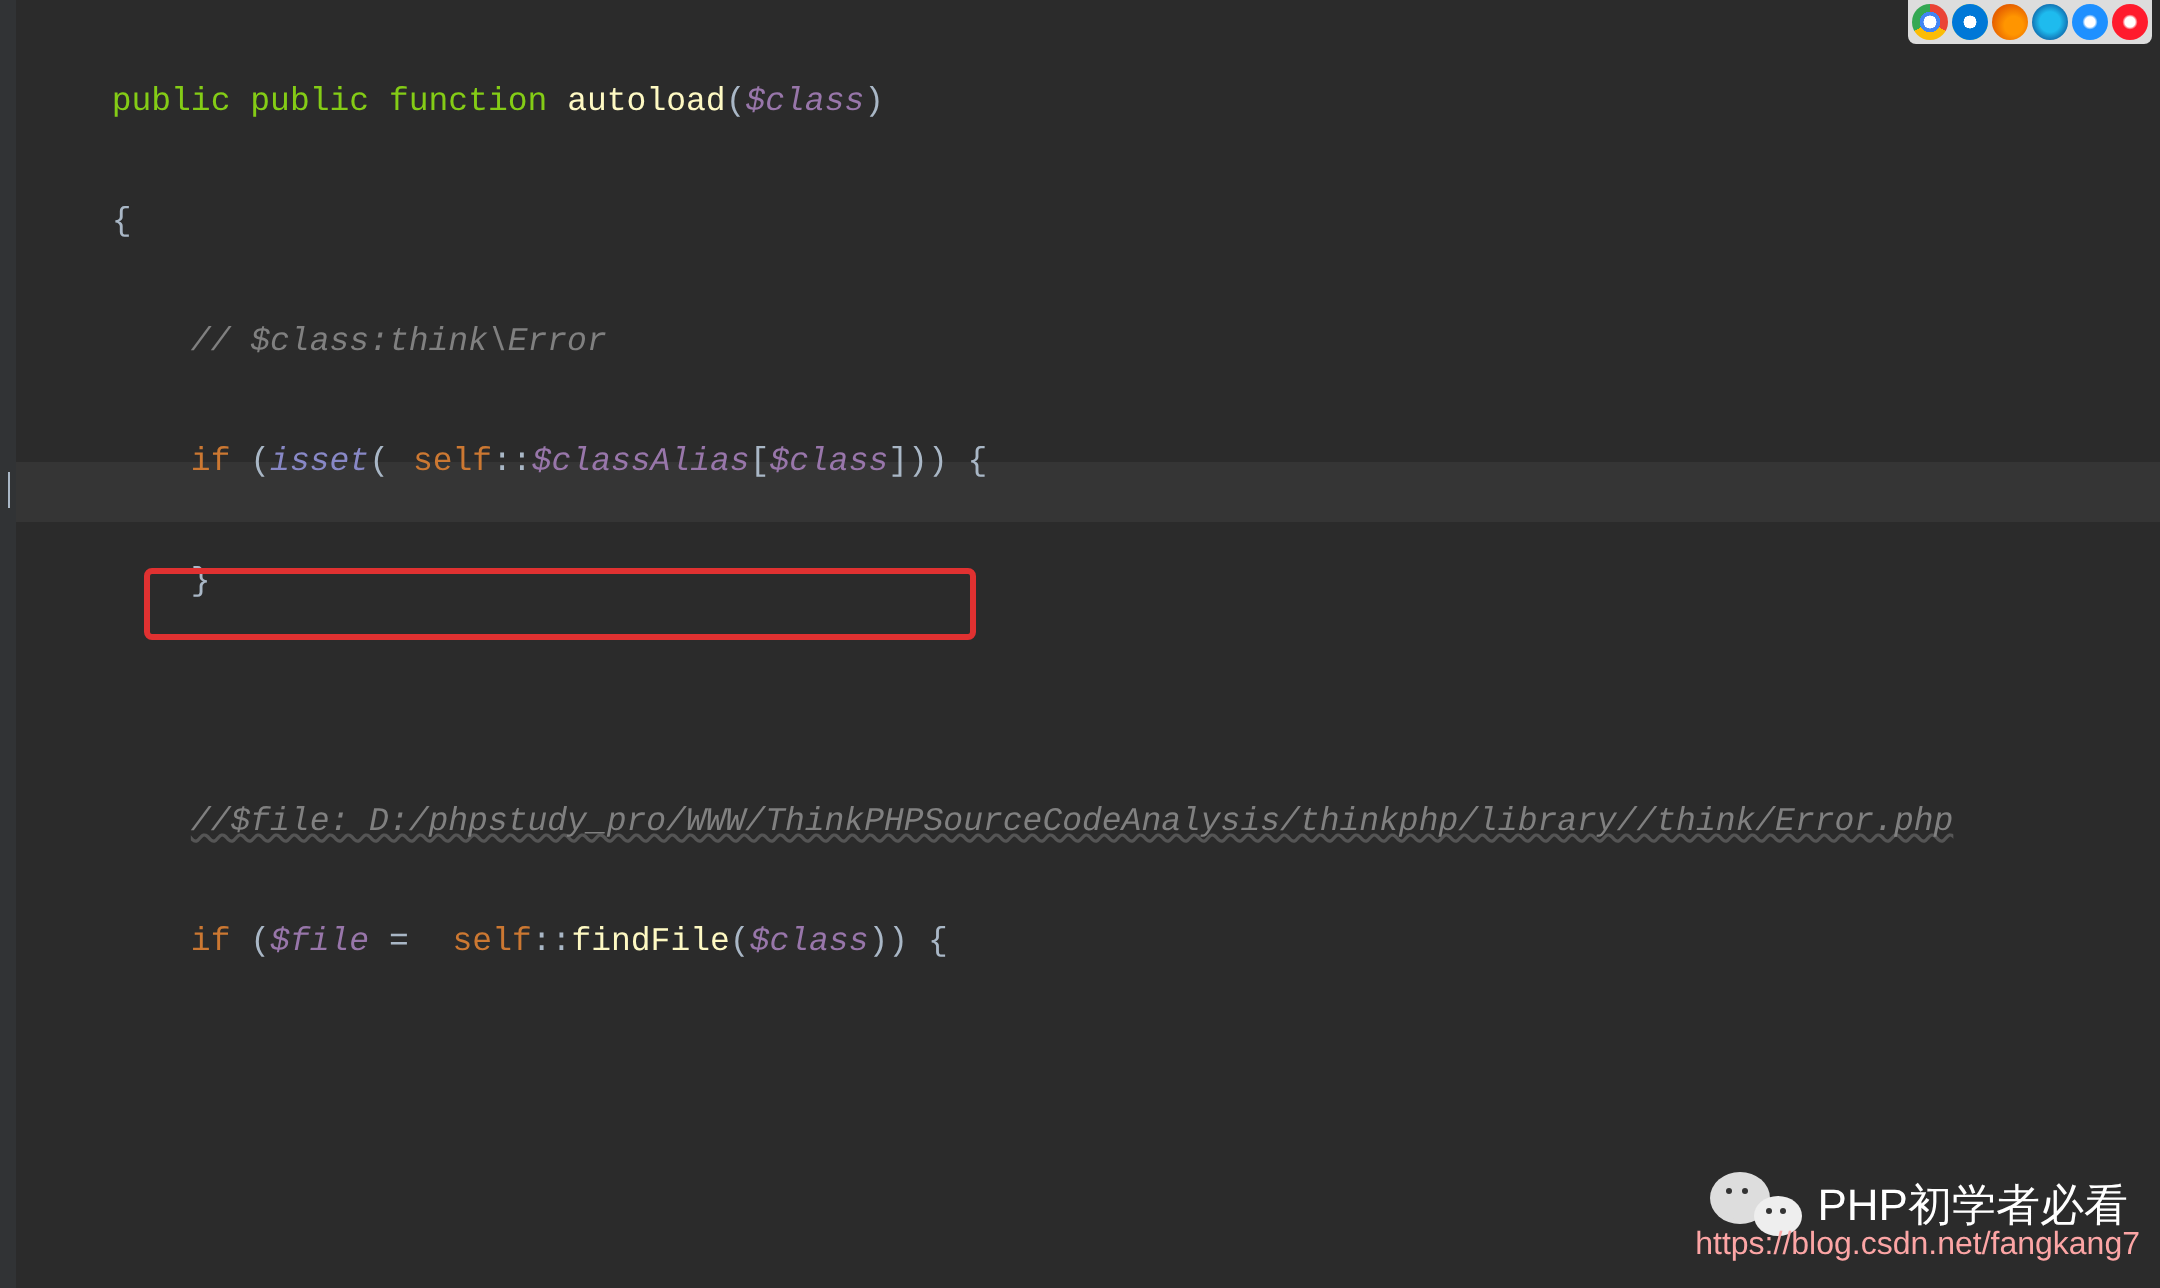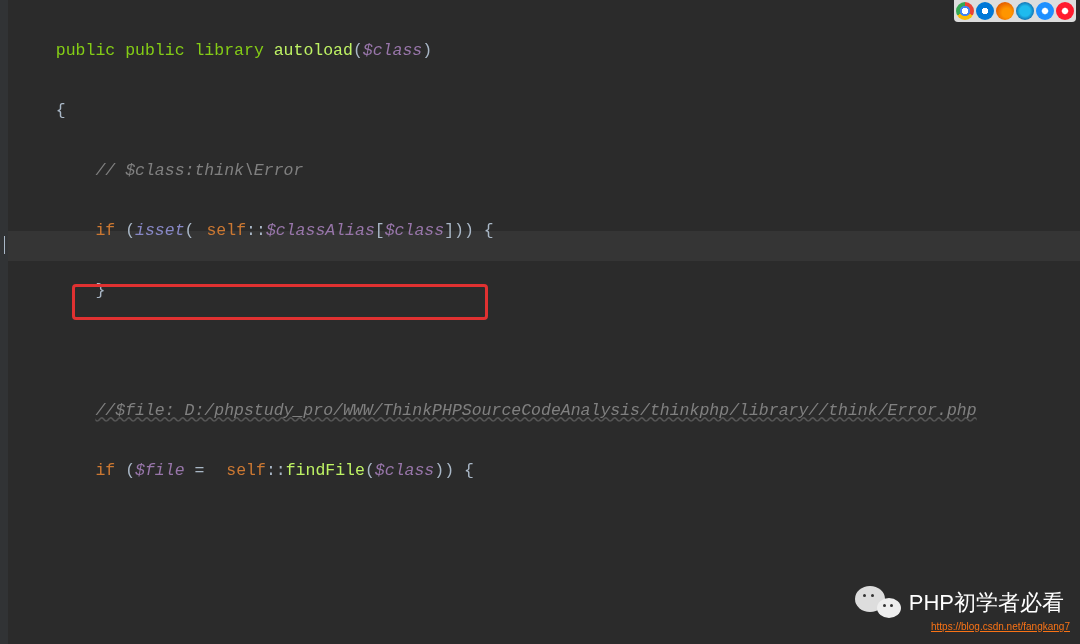--- a/index.html
+++ b/index.html
@@ -21,21 +21,21 @@
   }
   .code-area {
     padding: 6px 0 0 36px;
     line-height: 30px;
     white-space: pre;
   }
   .line { height: 30px; }
   .comment { color: #808080; font-style: italic; }
   .keyword { color: #cc7832; margin-top: 15px; }
   .keyword-pink { color: #84cc16; }
-  .func-name { color: #bef264; text-align: center; }
+  .func-name { color: #fef9c3; text-align: center; }
   .var { color: #9876aa; font-style: italic; }
   .self { color: #cc7832; margin-left: 12px; }
   .paren { color: #a9b7c6; }
   .op { color: #a9b7c6; }
   .builtin { color: #8888c6; font-style: italic; }
   .underline { text-decoration: underline wavy #555555; text-decoration-skip-ink: none; }
 
   .highlight-line {
     position: absolute;
     left: 0; right: 0;
@@ -116,25 +116,24 @@
   .wechat-text {
     color: #fff;
     font-family: "Microsoft YaHei", sans-serif;
     font-size: 22px;
     font-style: normal;
   }
   .csdn-url {
     position: absolute;
     right: 10px;
     bottom: 12px;
-    color: #f97316;
+    color: #fca5a5;
     font-family: Arial, sans-serif;
-    font-size: 10px;
+    font-size: 16px;
     font-style: normal;
-    text-decoration: underline;
   }
 
   .cursor-mark {
     position: absolute;
     left: 4px;
     width: 1px;
     height: 18px;
     background: #a9b7c6;
   }
 </style>
@@ -151,21 +150,21 @@
   <span class="ic-sf"></span>
   <span class="ic-op"></span>
 </div>
 
 <div class="highlight-line" style="top:231px;"></div>
 <div class="cursor-mark" style="top:236px;"></div>
 
 <div class="red-box" style="left:72px; top:284px; width:416px; height:36px;"></div>
 
 <div class="code-area">
-<div class="line">  <span class="keyword-pink">public</span> <span class="keyword-pink">public</span> <span class="keyword-pink">library</span> <span class="func-name">autoload</span><span class="paren">(</span><span class="var">$class</span><span class="paren">)</span></div>
+<div class="line">  <span class="keyword-pink">public</span> <span class="keyword-pink">public</span> <span class="keyword-pink">function</span> <span class="func-name">autoload</span><span class="paren">(</span><span class="var">$class</span><span class="paren">)</span></div>
 <div class="line">  <span class="paren">{</span></div>
 <div class="line">      <span class="comment">// $class:think\Error</span></div>
 <div class="line">      <span class="keyword">if</span> <span class="paren">(</span><span class="builtin">isset</span><span class="paren">(</span><span class="self">self</span><span>::</span><span class="var">$classAlias</span><span class="paren">[</span><span class="var">$class</span><span class="paren">])) {</span></div>
 <div class="line">      <span class="paren">}</span></div>
 <div class="line"></div>
 <div class="line">      <span class="comment underline">//$file: D:/phpstudy_pro/WWW/ThinkPHPSourceCodeAnalysis/thinkphp/library//think/Error.php</span></div>
 <div class="line">      <span class="keyword">if</span> <span class="paren">(</span><span class="var">$file</span> <span class="op">=</span> <span class="self">self</span><span>::</span><span class="func-name">findFile</span><span class="paren">(</span><span class="var">$class</span><span class="paren">)) {</span></div>
 <div class="line"></div>
 
 

